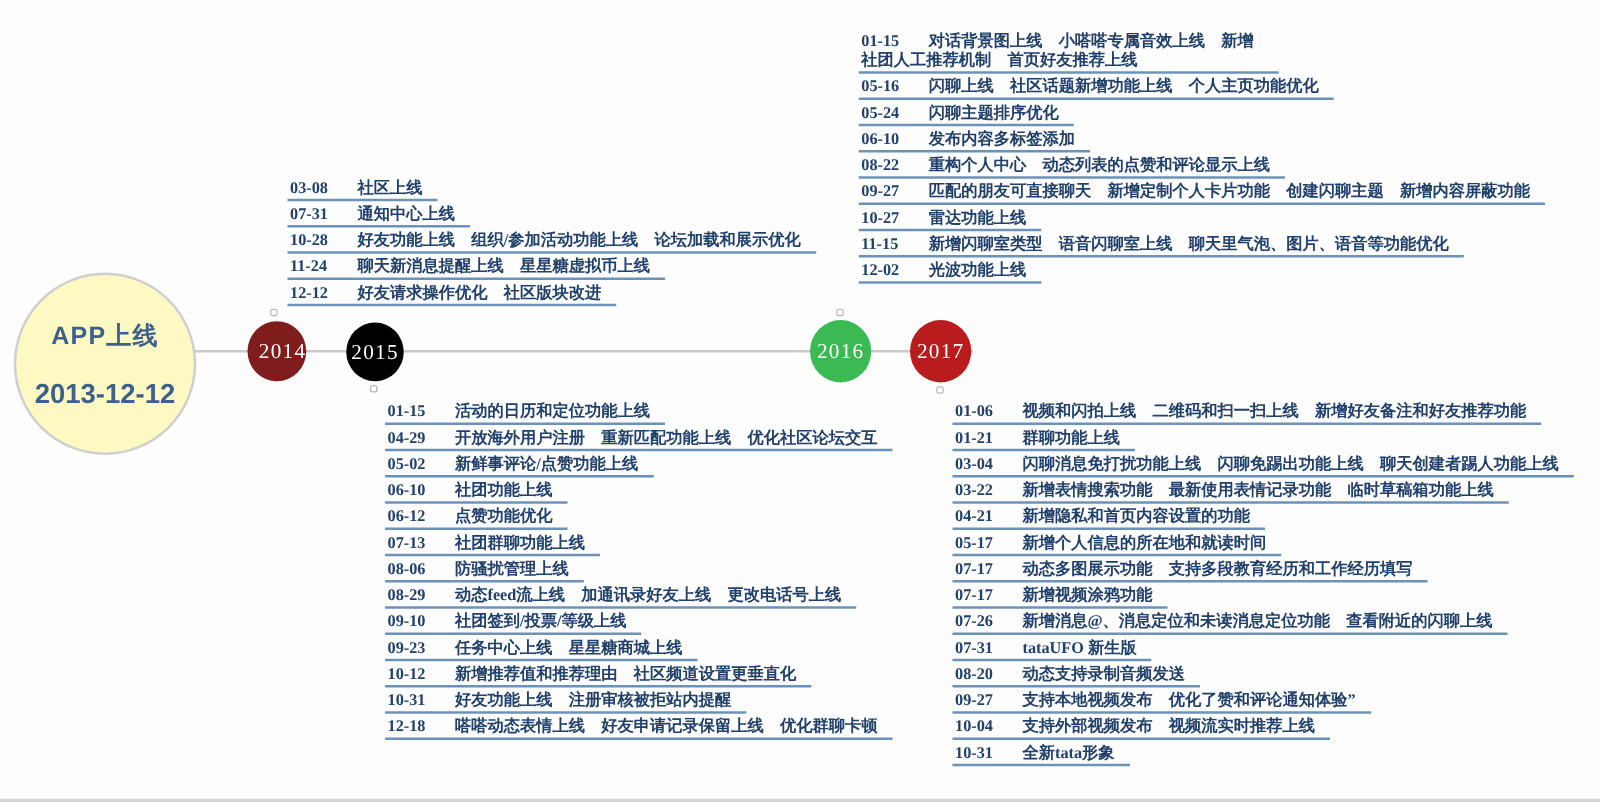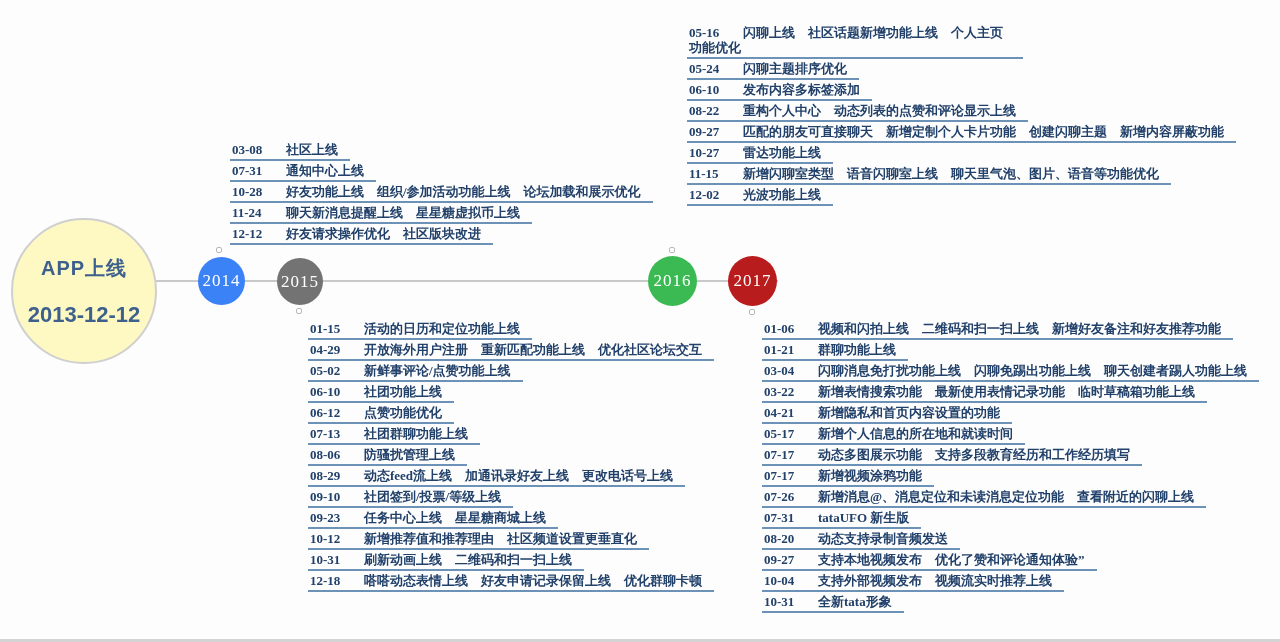--- a/index.html
+++ b/index.html
@@ -62,24 +62,24 @@
 
 <div class="canvas">
 
   <div class="hline"></div>
 
   <div class="origin-circle">
     <div class="origin-l1">APP上线</div>
     <div class="origin-l2">2013-12-12</div>
   </div>
 
-  <div class="node node-2014" style="background: #3b82f6;">
+  <div class="node node-2014" style="background: #7f1d1d; justify-content: flex-end;">
     <span>2014</span>
   </div>
-  <div class="node node-2015" style="background: #737373;">
+  <div class="node node-2015" style="background: #000000;">
     <span>2015</span>
   </div>
   <div class="node node-2016" style="background: rgb(59, 186, 83);">
     <span>2016</span>
   </div>
   <div class="node node-2017" style="background: #b91c1c;">
     <span>2017</span>
   </div>
 
   <div class="dot dot-a14"></div>
@@ -99,24 +99,25 @@
       <div class="entry"><span class="date">04-29</span><span class="text">开放海外用户注册  重新匹配功能上线  优化社区论坛交互</span></div>
       <div class="entry"><span class="date">05-02</span><span class="text">新鲜事评论/点赞功能上线</span></div>
       <div class="entry"><span class="date">06-10</span><span class="text">社团功能上线</span></div>
       <div class="entry"><span class="date">06-12</span><span class="text">点赞功能优化</span></div>
       <div class="entry"><span class="date">07-13</span><span class="text">社团群聊功能上线</span></div>
       <div class="entry"><span class="date">08-06</span><span class="text">防骚扰管理上线</span></div>
       <div class="entry"><span class="date">08-29</span><span class="text">动态feed流上线  加通讯录好友上线  更改电话号上线</span></div>
       <div class="entry"><span class="date">09-10</span><span class="text">社团签到/投票/等级上线</span></div>
       <div class="entry"><span class="date">09-23</span><span class="text">任务中心上线  星星糖商城上线</span></div>
       <div class="entry"><span class="date">10-12</span><span class="text">新增推荐值和推荐理由  社区频道设置更垂直化</span></div>
-      <div class="entry"><span class="date">10-31</span><span class="text">刷新动画上线  二维码和扫一扫上线</span></div>
+      <div class="entry"><span class="date">10-31</span><span class="text">好友功能上线  注册审核被拒站内提醒</span></div>
       <div class="entry"><span class="date">12-18</span><span class="text">嗒嗒动态表情上线  好友申请记录保留上线  优化群聊卡顿</span></div>
     </div>
   <div class="entries list-2016">
+      <div class="entry"><span class="date">01-15</span><span class="text">对话背景图上线  小嗒嗒专属音效上线  新增社团人工推荐机制  首页好友推荐上线</span></div>
       <div class="entry"><span class="date">05-16</span><span class="text">闪聊上线  社区话题新增功能上线  个人主页功能优化</span></div>
       <div class="entry"><span class="date">05-24</span><span class="text">闪聊主题排序优化</span></div>
       <div class="entry"><span class="date">06-10</span><span class="text">发布内容多标签添加</span></div>
       <div class="entry"><span class="date">08-22</span><span class="text">重构个人中心  动态列表的点赞和评论显示上线</span></div>
       <div class="entry"><span class="date">09-27</span><span class="text">匹配的朋友可直接聊天  新增定制个人卡片功能  创建闪聊主题  新增内容屏蔽功能</span></div>
       <div class="entry"><span class="date">10-27</span><span class="text">雷达功能上线</span></div>
       <div class="entry"><span class="date">11-15</span><span class="text">新增闪聊室类型  语音闪聊室上线  聊天里气泡、图片、语音等功能优化</span></div>
       <div class="entry"><span class="date">12-02</span><span class="text">光波功能上线</span></div>
     </div>
   <div class="entries list-2017">

